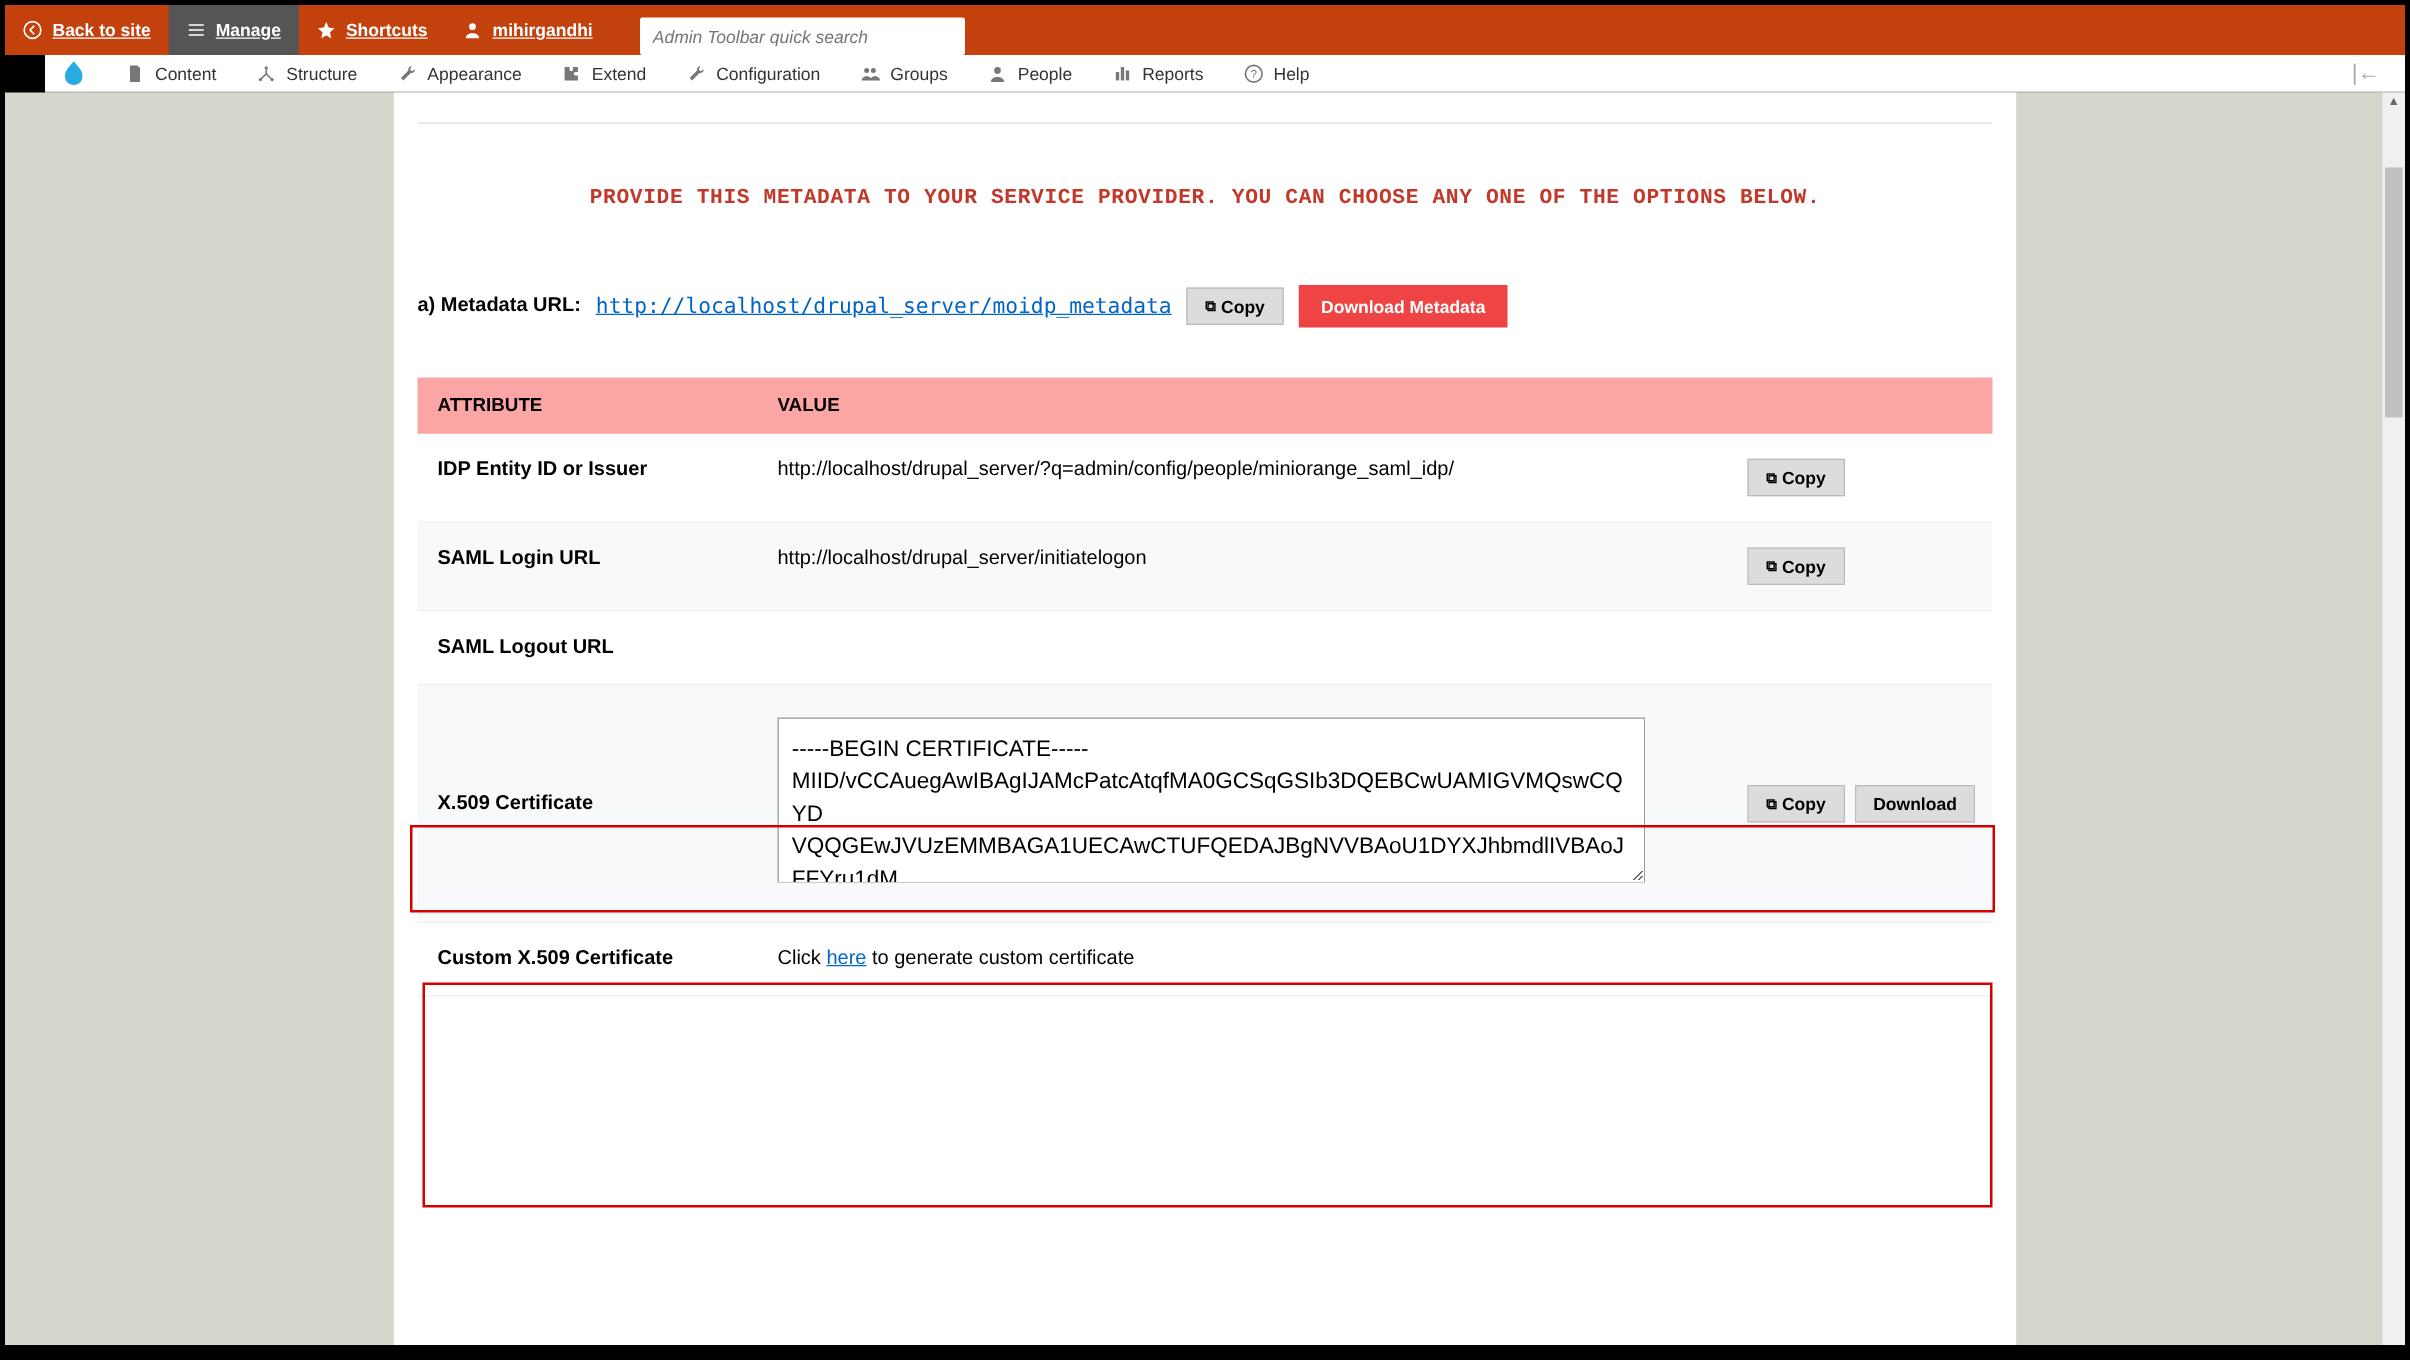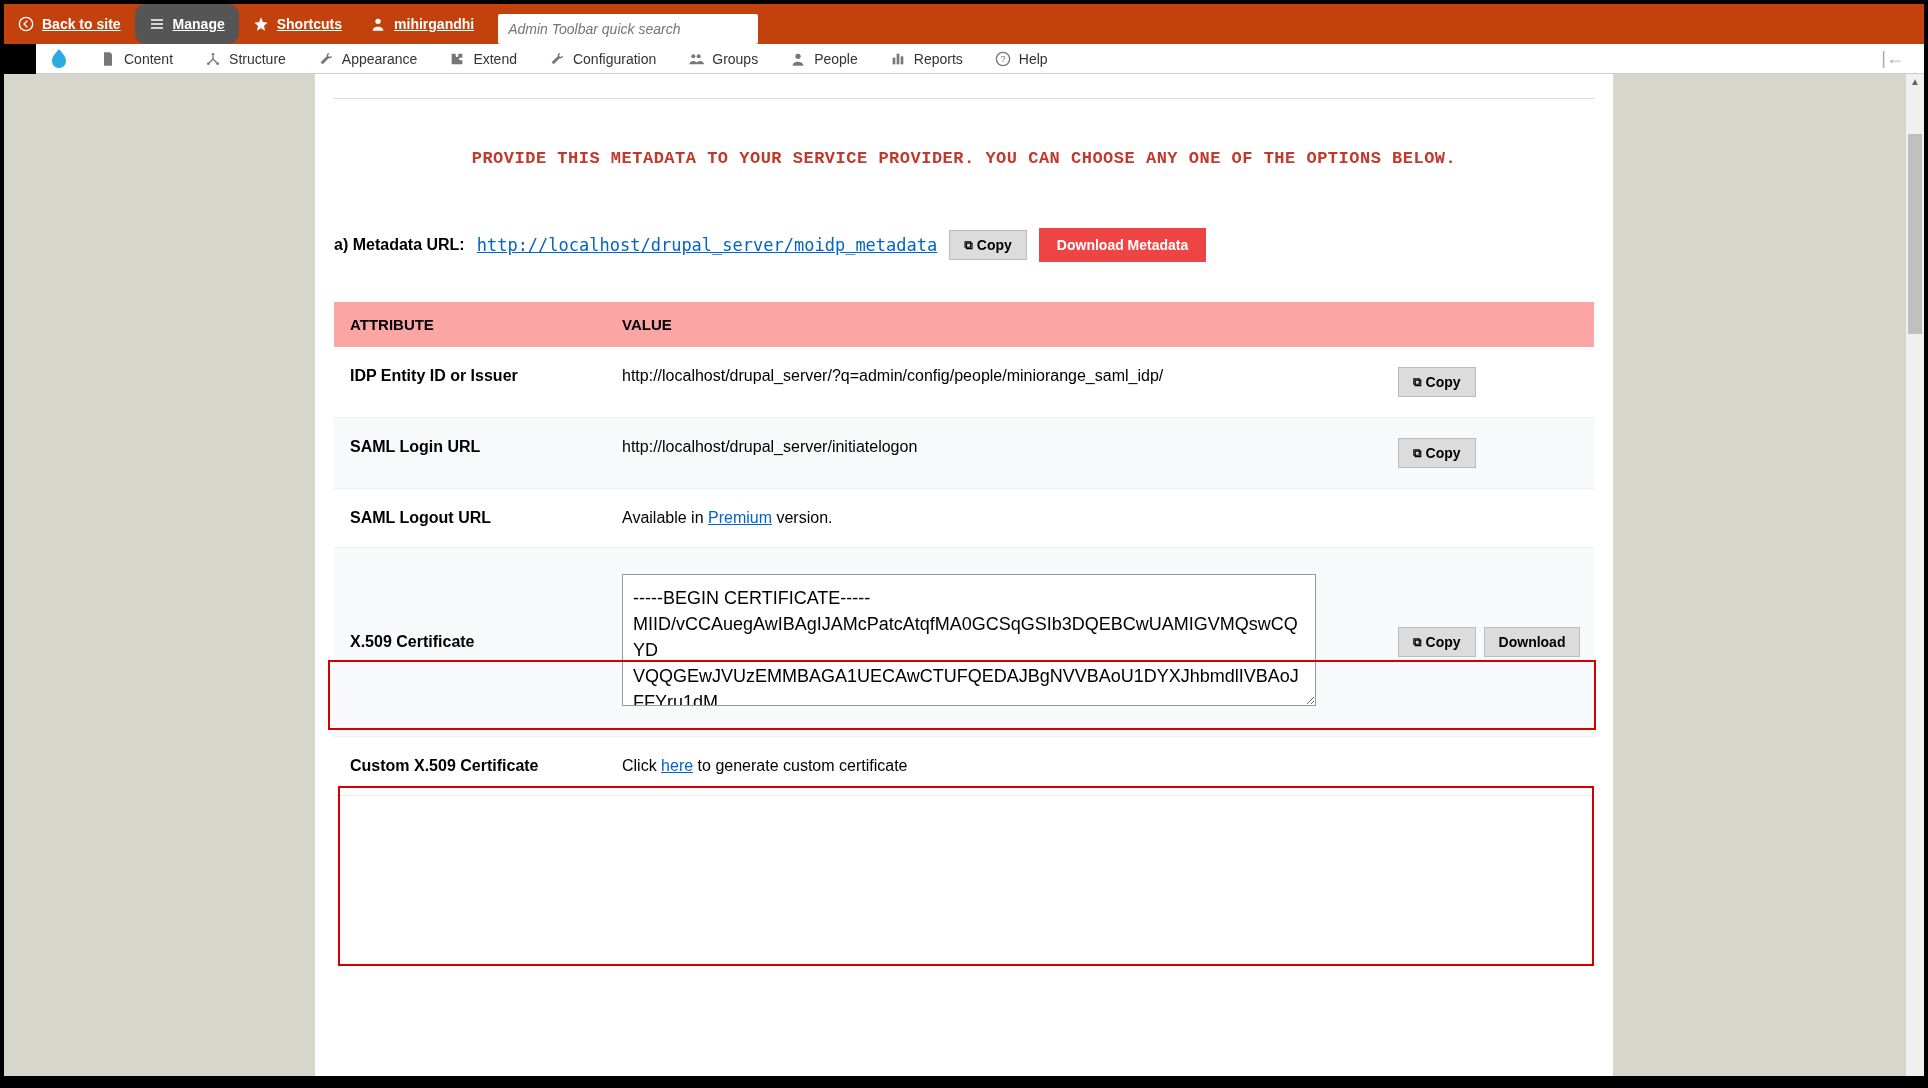--- a/index.html
+++ b/index.html
@@ -1,22 +1,22 @@
 <!DOCTYPE html>
 <html><head>
 <meta charset="utf-8">
 <style>
   * { box-sizing: border-box; margin: 0; padding: 0; }
   body { font-family: Arial, Helvetica, sans-serif; background: #000; width: 1928px; height: 1088px; overflow: hidden; position: relative; }
   .frame { position: absolute; top: 4px; left: 4px; right: 4px; bottom: 4px; background: #000; }
   .topbar { height: 40px; background: #c2410c; display: flex; align-items: flex-end; color: #fff; font-size: 14px; font-weight: bold; text-decoration: underline; }
   .topbar-item { display: flex; align-items: center; padding: 0 14px; height: 40px; gap: 8px; cursor: pointer; }
-  .topbar-item.active2 { background: #555; border-radius: 11px; }
+  .topbar-item.active2 { background: #555; }
   .topbar svg { width: 16px; height: 16px; fill: #fff; }
-  .search-box { margin-left: 10px; }
+  .search-box { margin-left: 24px; }
   .search-box input { width: 260px; height: 30px; padding: 0 10px; font-size: 14px; border: none; border-radius: 2px; font-style: italic; color: #777; }
   .adminbar { height: 30px; background: #fff; border-bottom: 1px solid #ccc; display: flex; align-items: center; padding-left: 8px; margin-left: 32px; }
   .adminbar-logo { width: 30px; height: 30px; margin-right: 10px; display:flex; align-items:center; justify-content:center; }
   .adminbar-item { display: flex; align-items: center; gap: 8px; padding: 0 16px; height: 38px; font-size: 14px; color: #333; cursor: pointer; }
   .adminbar-item svg { width: 16px; height: 16px; fill: #777; }
   .adminbar-right { margin-left: auto; padding-right: 20px; color:#aaa; font-size:18px;}
   .page-bg { background: #d6d6cd; height: calc(100% - 78px); overflow: hidden; position: relative; }
   .page-wrap { background: #fff; width: 1298px; margin: 0 auto; height: 100%; padding: 0 0; position: relative; }
   .hr { border-top: 1px solid #ddd; margin: 0 0 50px 0; width: 1260px; margin-left: auto; margin-right: auto; }
   .red-instruction { color: #c0392b; font-weight: bold; text-align: center; font-size: 17px; letter-spacing: 0.5px; margin: 0 auto 60px auto; font-family: Liberation Mono, monospace; }
@@ -203,21 +203,20 @@
             <div class="td-act">
                 <button class="btn-gray">
                   <span class="copy-icn">⧉</span>
                   <span>Copy</span>
                 </button>
               </div>
           </div>
 
           <div class="trow">
             <div class="td-attr">SAML Logout URL</div>
-            <div class="td-val"><span>Available in </span><a href="#">Premium</a><span> version.</span></div>
             <div class="td-act"></div>
           </div>
 
           <div class="trow alt cert-row">
             <div class="td-attr">X.509 Certificate</div>
             <div class="td-val">
               <textarea class="cert" style="">-----BEGIN CERTIFICATE-----
 MIID/vCCAuegAwIBAgIJAMcPatcAtqfMA0GCSqGSIb3DQEBCwUAMIGVMQswCQYD
 VQQGEwJVUzEMMBAGA1UECAwCTUFQEDAJBgNVVBAoU1DYXJhbmdlIVBAoJFFYru1dM
 MYFJBAoJFFYru1dMMYF10IJIr1AMYF10IJIr1AMYFJBAoJFFYru1dMMYF10IJIAMYF10IJIAMYFM

